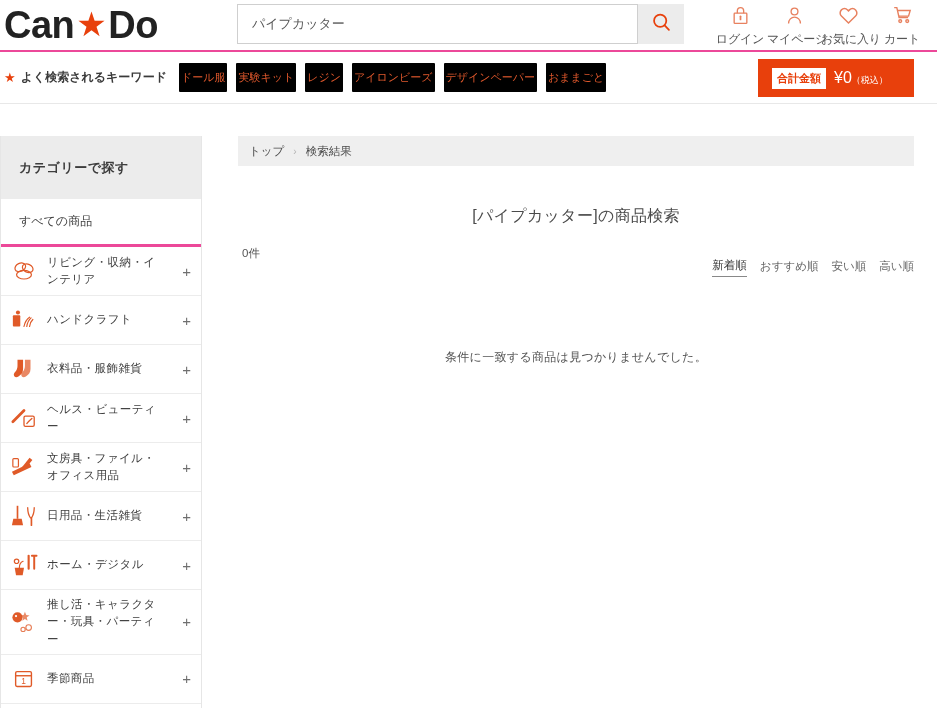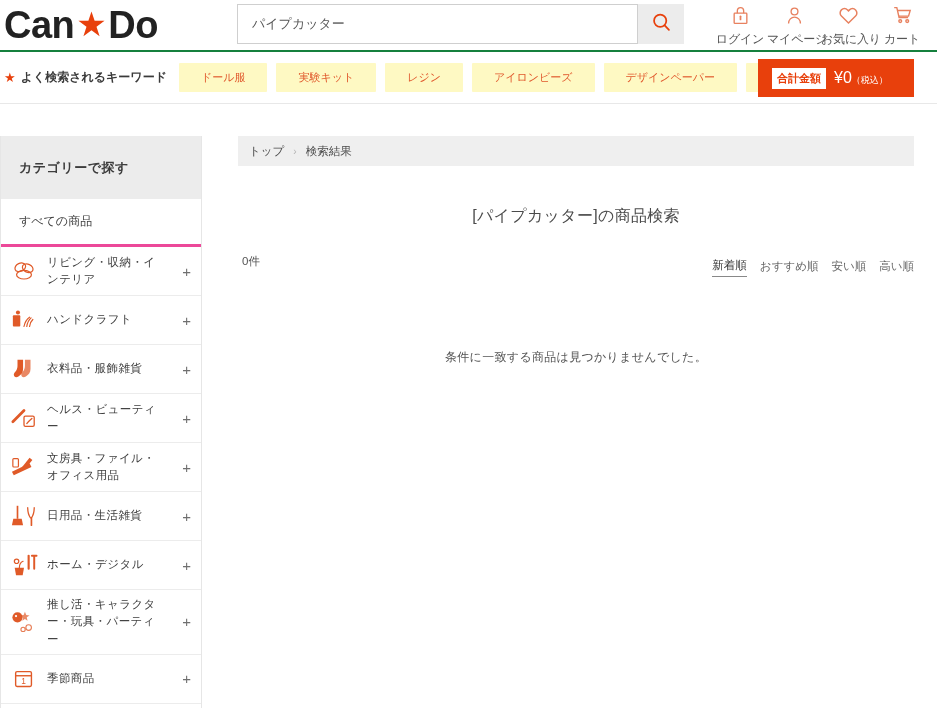--- a/index.html
+++ b/index.html
@@ -10,21 +10,21 @@
     background: #ffffff;
     font-family: "Liberation Sans", "DejaVu Sans", sans-serif;
     color: #333;
   }
 
   
   .header {
     position: relative;
     height: 52px;
     background: #ffffff;
-    border-bottom: 2px solid #15803d;
+    border-bottom: 2px solid #ec4899;
     display: flex;
     align-items: center;
   }
   .logo {
     display: flex;
     align-items: center;
     margin-left: 4px;
     height: 52px;
     font-size: 38px;
     font-weight: bold;
@@ -114,24 +114,24 @@
     align-items: center;
     font-size: 12px;
     font-weight: bold;
     color: #3a3a3a;
     margin-left: 4px;
     white-space: nowrap;
   }
   .kw-title .star { color: #e8400c; font-size: 13px; margin-right: 5px; }
   .kw-tags { display: flex; align-items: center; margin-left: 12px; }
   .kw-tag {
-    background: #fef9c3;
+    background: #000000;
     color: #e0582c;
     font-size: 11px;
-    padding: 7px 22px;
+    padding: 7px 2px;
     margin-right: 9px;
     white-space: nowrap;
     cursor: pointer;
     border-radius: 1px;
   }
   .cart-total {
     position: absolute;
     right: 23px;
     top: 7px;
     height: 38px;
@@ -241,21 +241,21 @@
   .result-title {
     text-align: center;
     font-size: 16px;
     color: #4b4b4b;
     font-weight: normal;
     margin-top: 40px;
     letter-spacing: 0.3px;
   }
   .result-bar {
     display: flex;
-    align-items: center;
+    align-items: flex-start;
     justify-content: space-between;
     margin-top: 19px;
   }
   .result-count { font-size: 11.5px; color: #555; padding-left: 4px; }
   .sorts { display: flex; align-items: center; }
   .sort-opt {
     font-size: 11.5px;
     color: #666;
     margin-left: 13px;
     padding-bottom: 3px;

